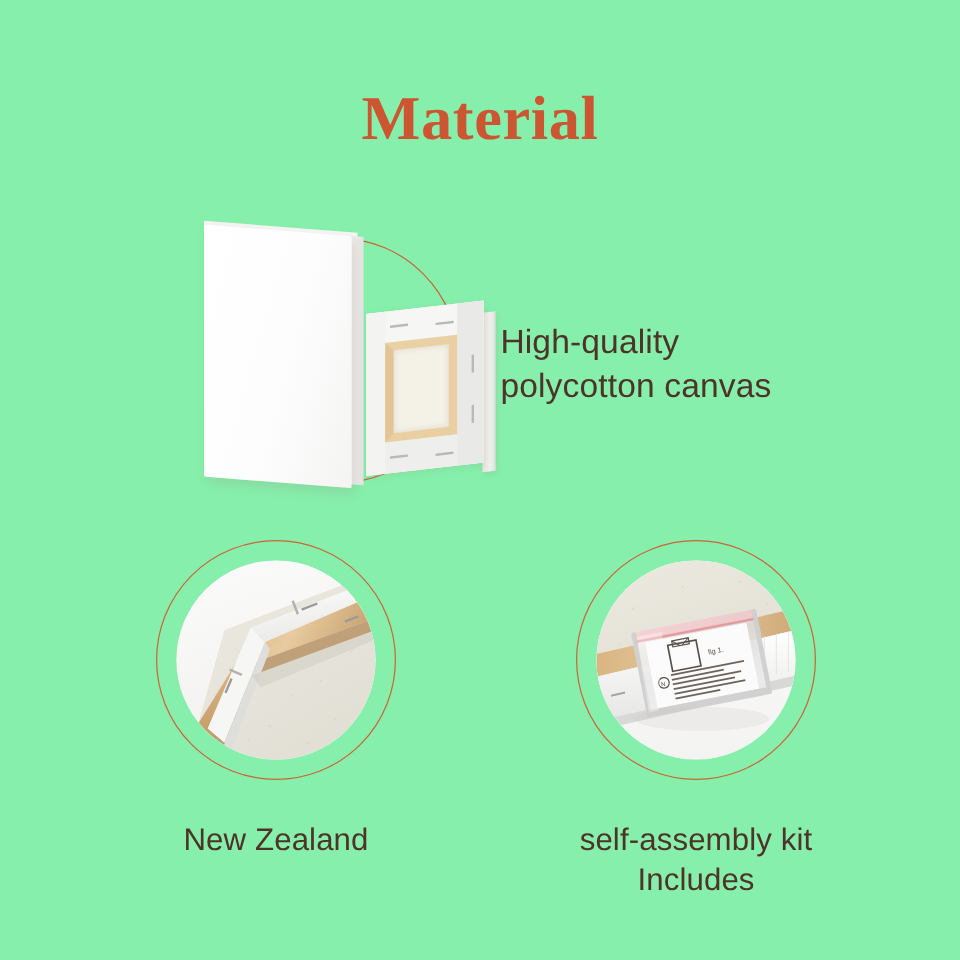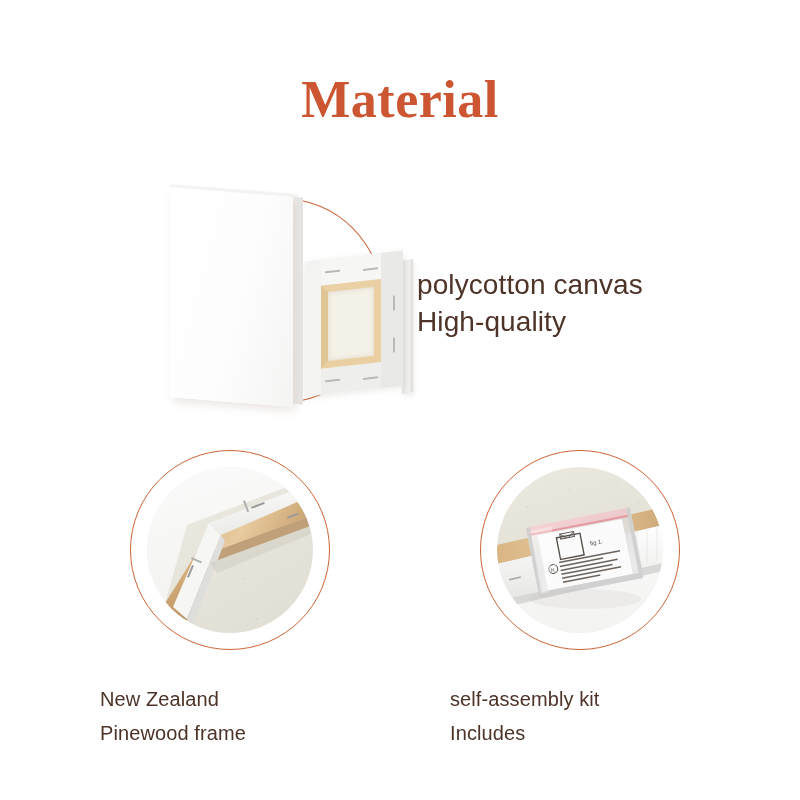--- a/index.html
+++ b/index.html
@@ -11,21 +11,21 @@
     height: 800px;
     background: #f9e5d5;
     font-family: "Liberation Sans", sans-serif;
     overflow: hidden;
     position: relative;
   }
   #page {
     position: relative;
     width: 800px;
     height: 800px;
-    background: #ffffff;
+    background: #86efac;
     overflow: hidden;
   }
 
   
   .page-title {
     position: absolute;
     left: 0;
     top: 74px;
     width: 800px;
     text-align: center;
@@ -196,22 +196,22 @@
     overflow: hidden;
     background: #f4f4f2;
   }
   .photo-circle svg { display: block; }
 
   .feature-bottom-caption {
     position: absolute;
     left: 0;
     top: 232px;
     width: 260px;
-    text-align: left;
-    font-size: 20px;
+    text-align: center;
+    font-size: 26px;
     line-height: 34px;
     color: #4d3328;
     letter-spacing: 0.1px;
   }
 </style>
 </head>
 <body>
 
 <div id="page">
 
@@ -236,22 +236,22 @@
       <div class="staple v" style="right:8px;  top:44px;"></div>
       <div class="staple v" style="right:8px;  top:86px;"></div>
     </div>
 
     <div class="canvas-front-top"></div>
     <div class="canvas-front-edge"></div>
     <div class="canvas-front"></div>
   </div>
 
   <div class="feature-top-text">
+    <div>High-quality</div>
     <div>polycotton canvas</div>
-    <div>High-quality</div>
   </div>
 
   <div class="feature-bottom left">
     <div class="photo-ring"></div>
     <div class="photo-circle">
       <svg width="166" height="166" viewBox="0 0 166 166" aria-hidden="true">
         <defs>
           <linearGradient id="wallGrad" x1="0" y1="0" x2="0.3" y2="1">
             <stop offset="0" stop-color="#fbfbfb"></stop>
             <stop offset="1" stop-color="#f2f1ee"></stop>
@@ -314,21 +314,20 @@
             <rect x="96" y="34" width="2" height="12" transform="rotate(-21 96 34)"></rect>
             <rect x="44" y="92" width="2" height="11" transform="rotate(-67 44 92)"></rect>
           </g>
 
           <path d="M 63 96 L 166 58 L 166 66 L 70 106 Z" fill="#b9b2a4" opacity="0.25"></path>
         </g>
       </svg>
     </div>
     <div class="feature-bottom-caption">
       <div>New Zealand</div>
-      <div>Pinewood frame</div>
     </div>
   </div>
 
   <div class="feature-bottom right">
     <div class="photo-ring"></div>
     <div class="photo-circle">
       <svg width="166" height="166" viewBox="0 0 166 166" aria-hidden="true">
         <defs>
           <linearGradient id="canvasGrad2" x1="0" y1="0" x2="0.4" y2="1">
             <stop offset="0" stop-color="#efece3"></stop>

